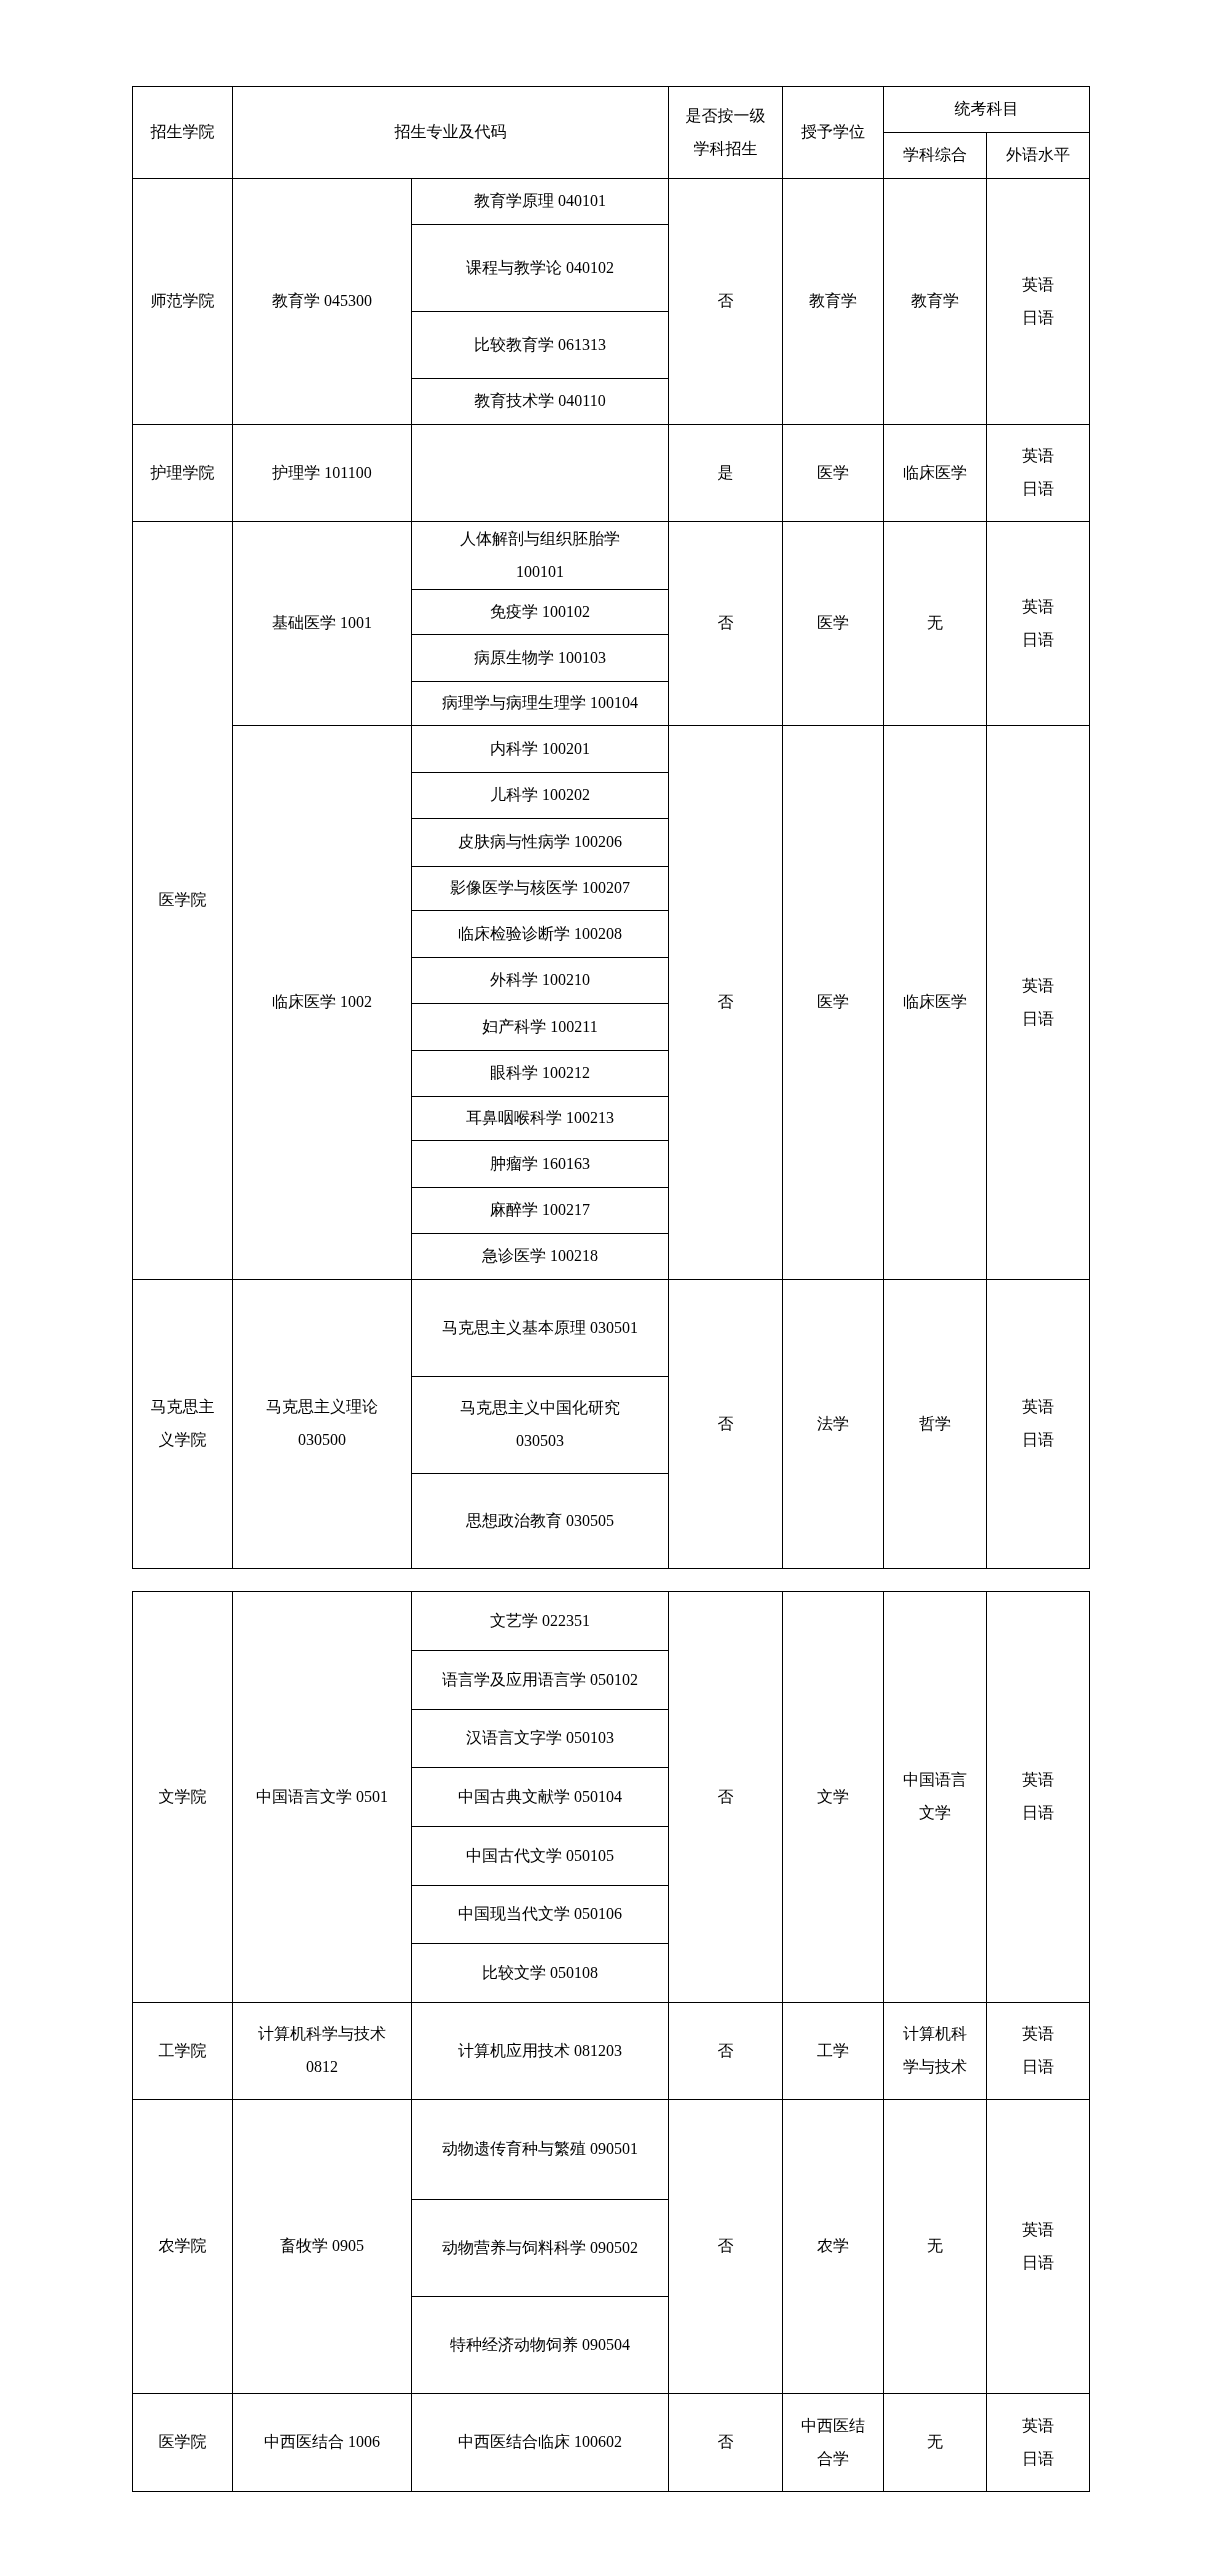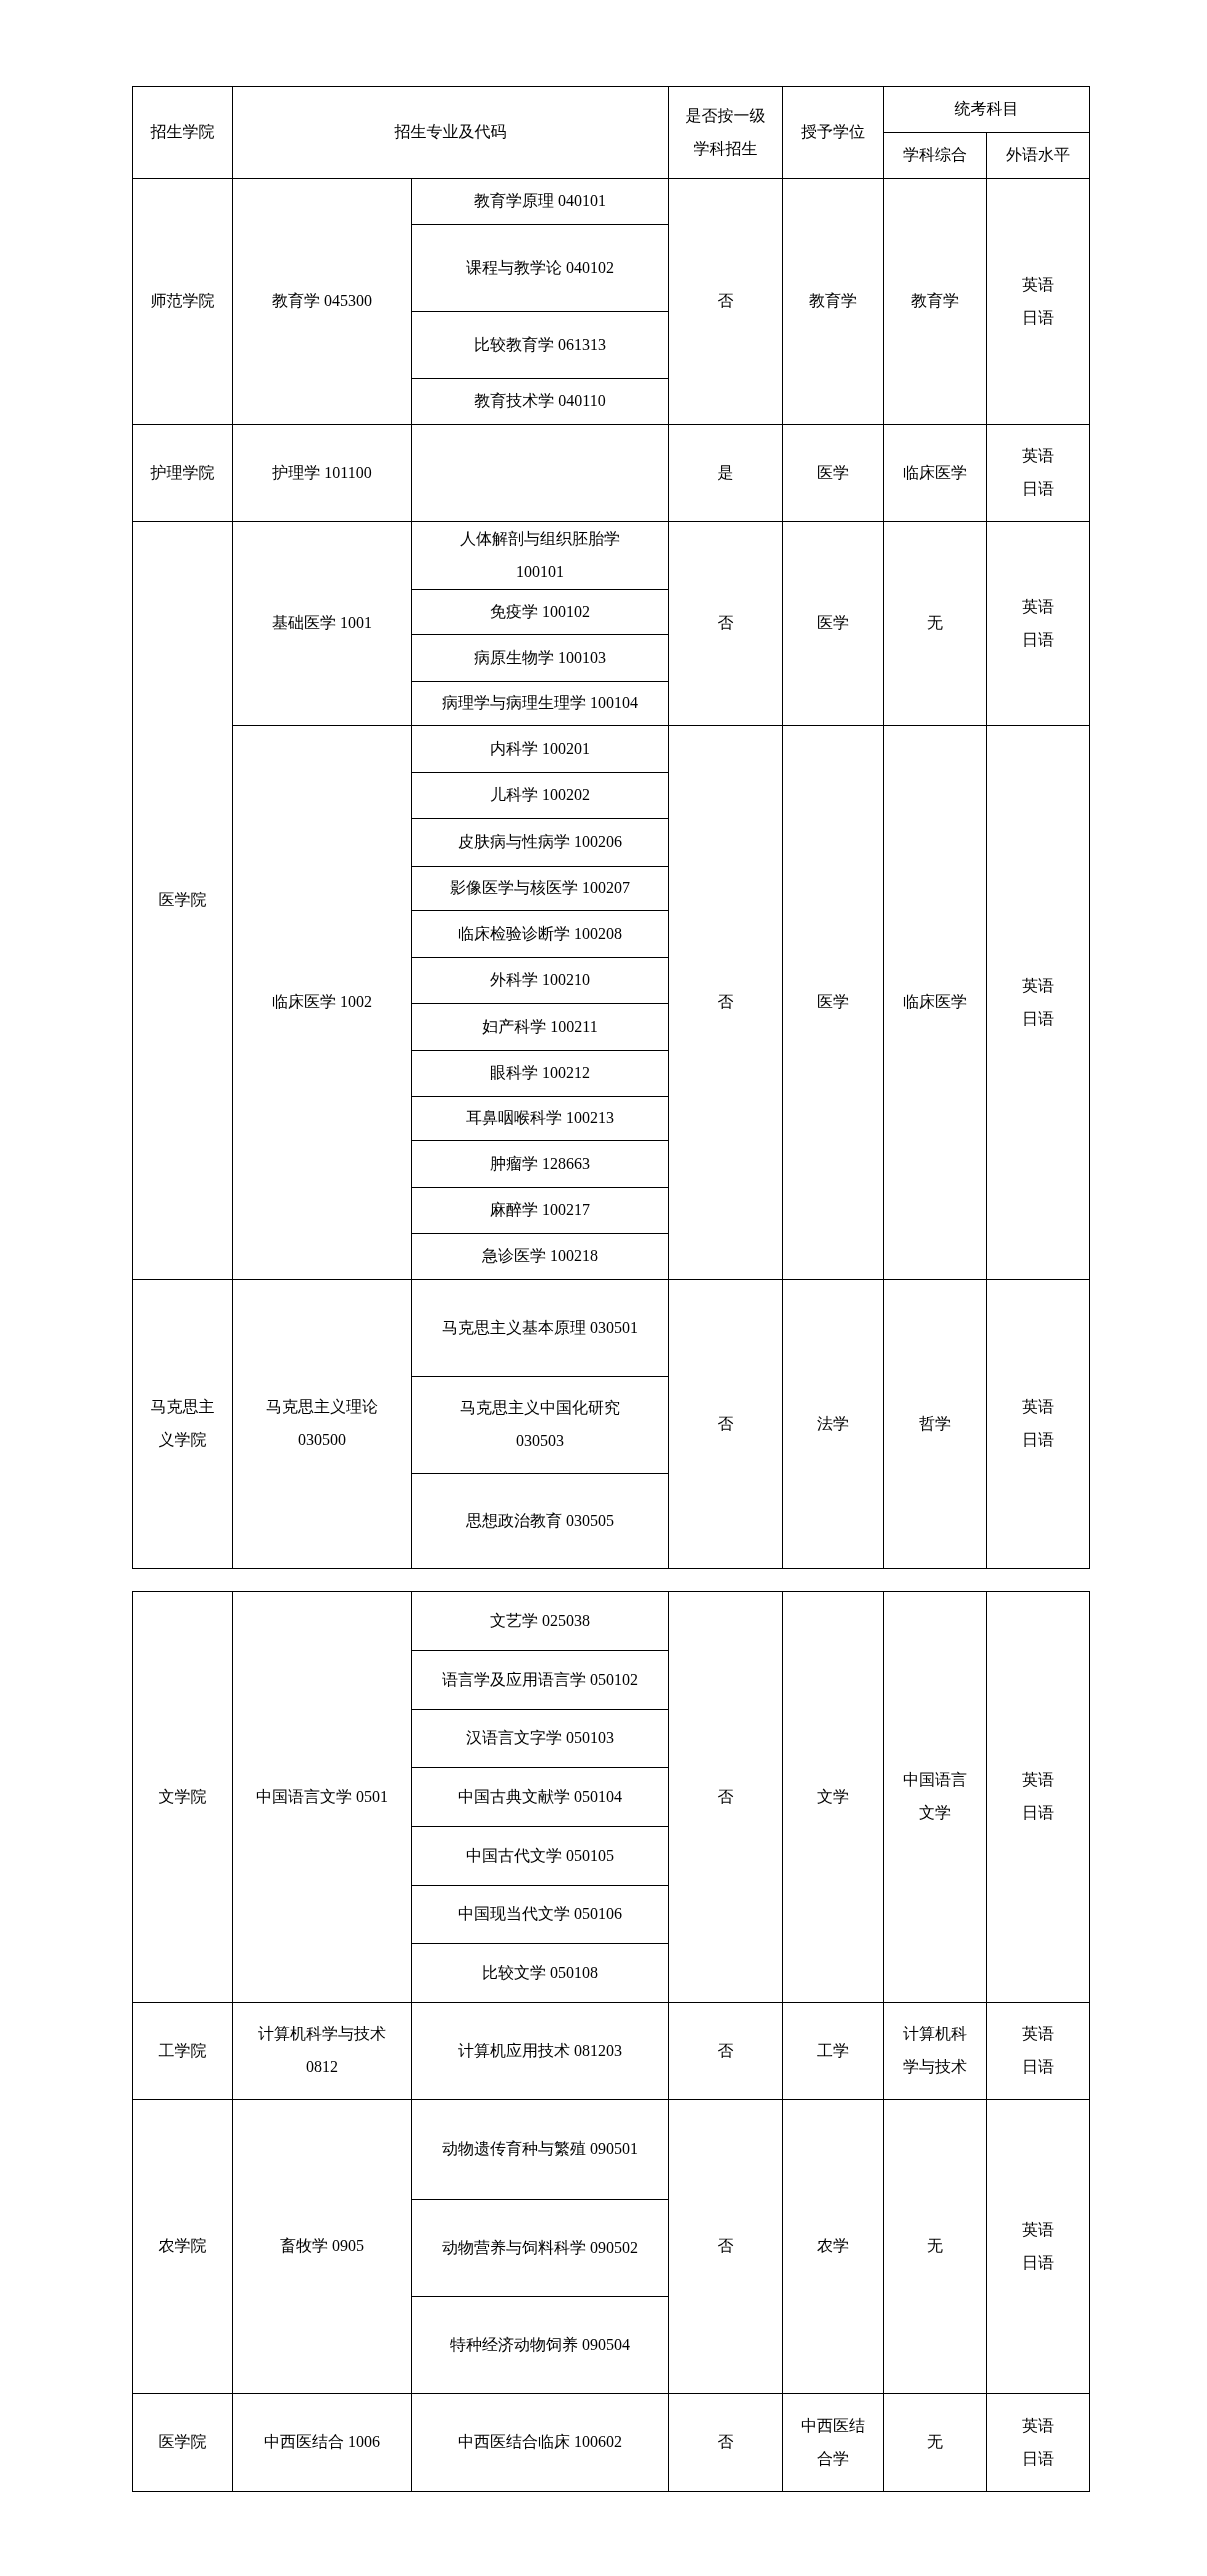--- a/index.html
+++ b/index.html
@@ -138,21 +138,21 @@
   <tr style="height:47px">
         <td>妇产科学 100211</td>
       </tr>
   <tr style="height:46px">
         <td>眼科学 100212</td>
       </tr>
   <tr style="height:44px">
         <td>耳鼻咽喉科学 100213</td>
       </tr>
   <tr style="height:47px">
-        <td>肿瘤学 128663</td>
+        <td>肿瘤学 160163</td>
       </tr>
   <tr style="height:46px">
         <td>麻醉学 100217</td>
       </tr>
   <tr style="height:46px">
         <td>急诊医学 100218</td>
       </tr>
 
   <tr style="height:97px">
     <td rowspan="3">马克思主
@@ -184,21 +184,21 @@
     <col style="width:114px">
       <col style="width:101px">
       <col style="width:103px">
       <col style="width:103px">
   </colgroup>
 
   <tbody>
       <tr style="height:59px">
     <td rowspan="7">文学院</td>
     <td rowspan="7">中国语言文学 0501</td>
-    <td>文艺学 025038</td>
+    <td>文艺学 022351</td>
     <td rowspan="7">否</td>
     <td rowspan="7">文学</td>
     <td rowspan="7">中国语言
 文学</td>
     <td rowspan="7">英语
 日语</td>
   </tr>
   <tr style="height:59px">
         <td>语言学及应用语言学 050102</td>
       </tr>

